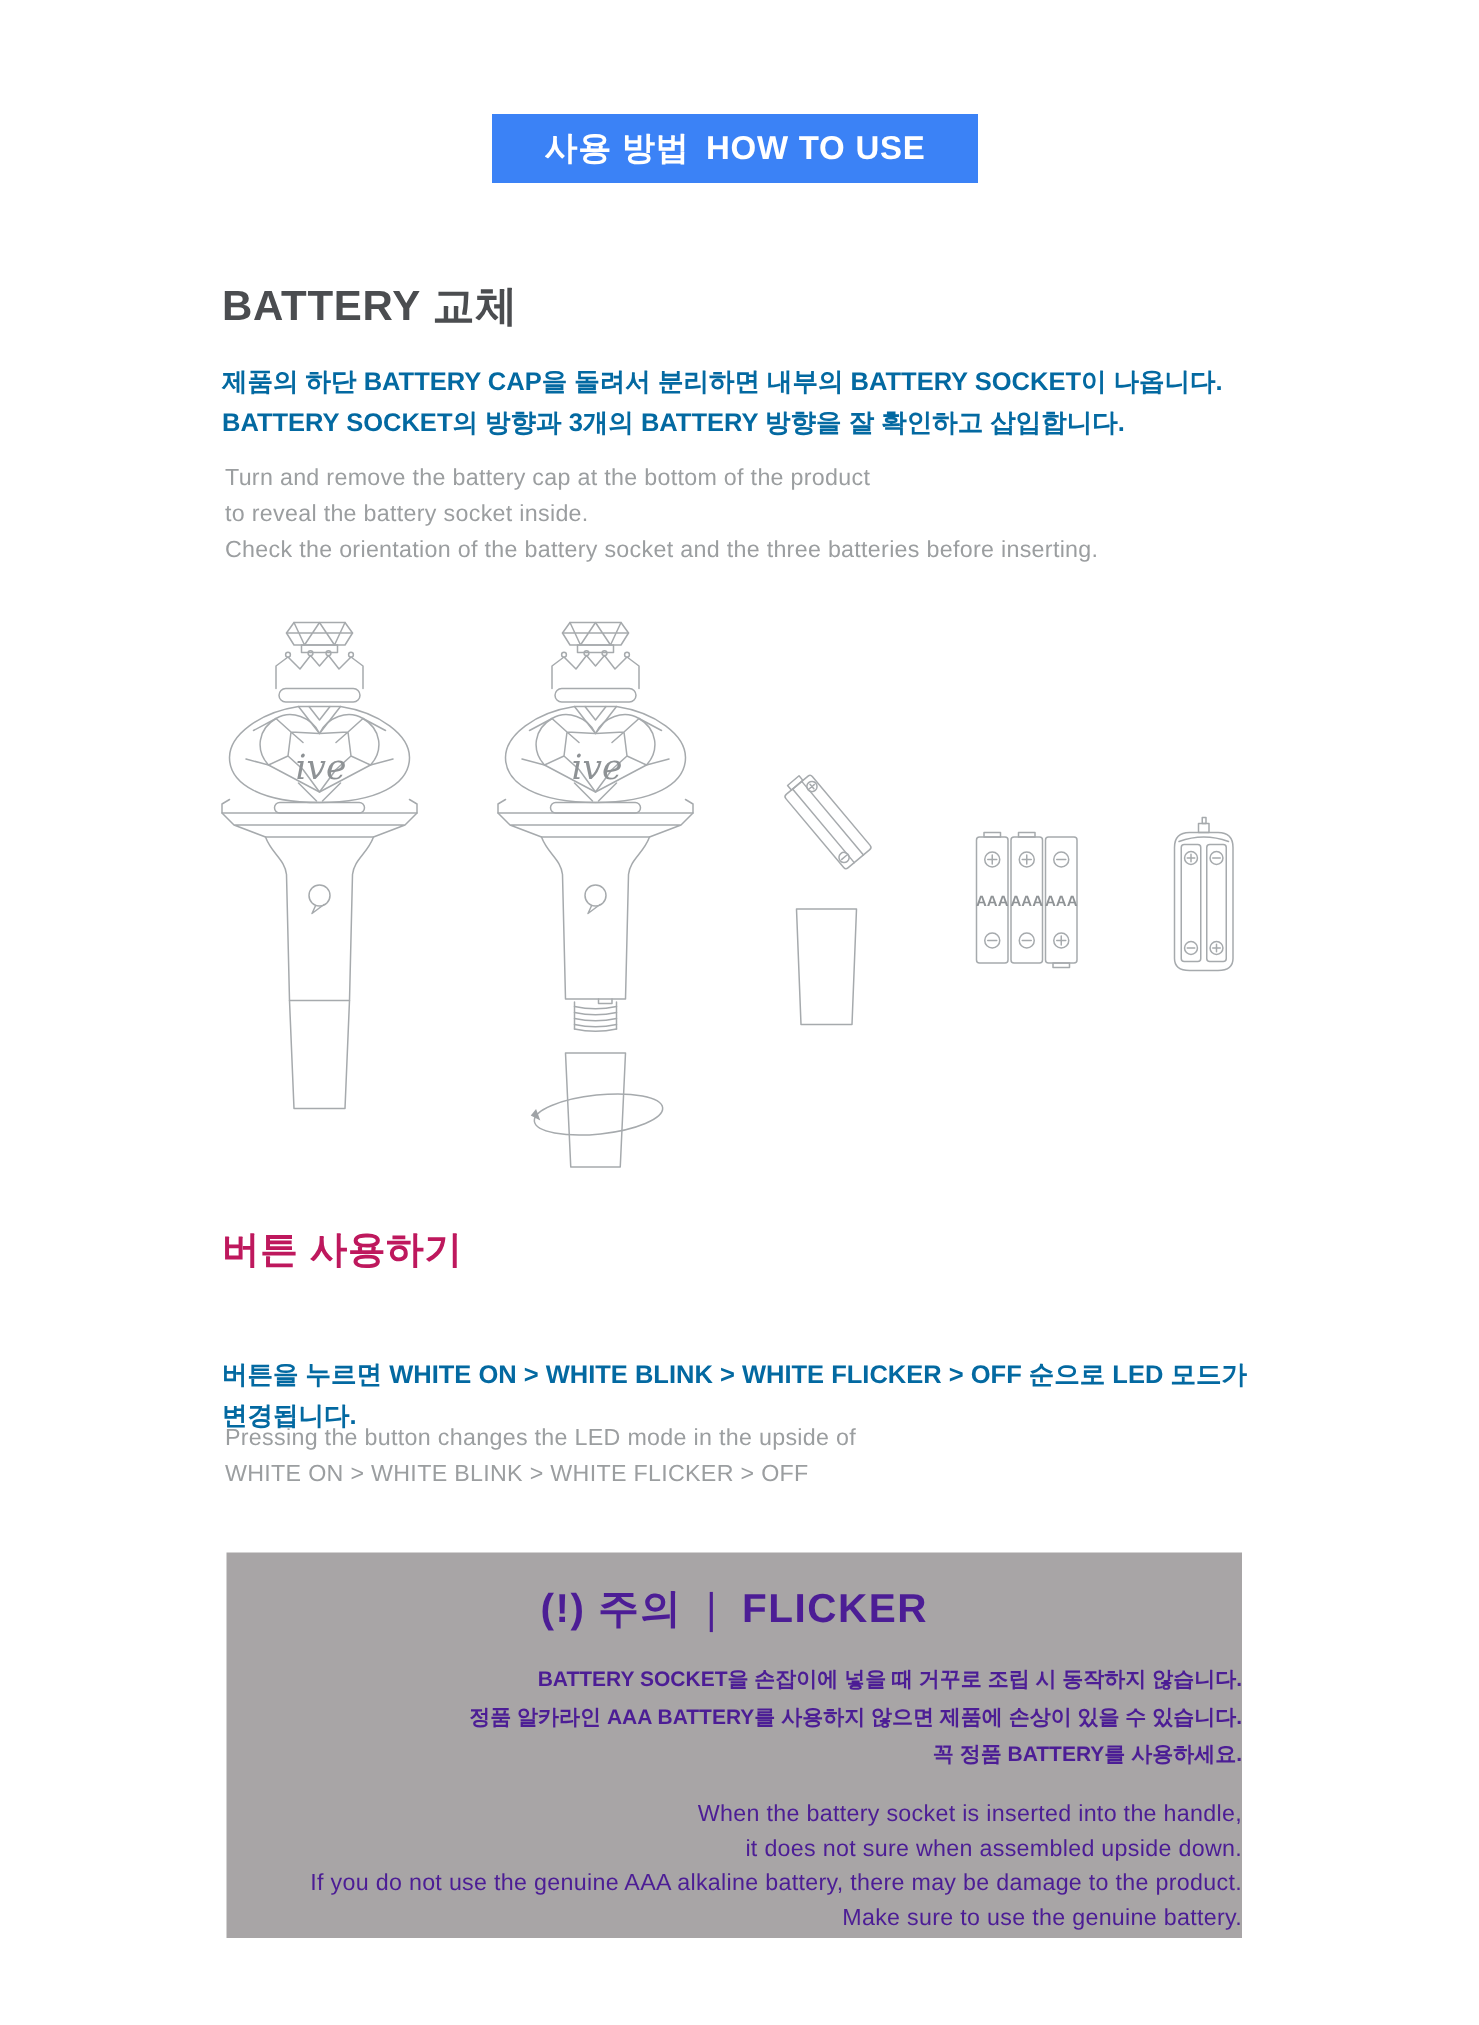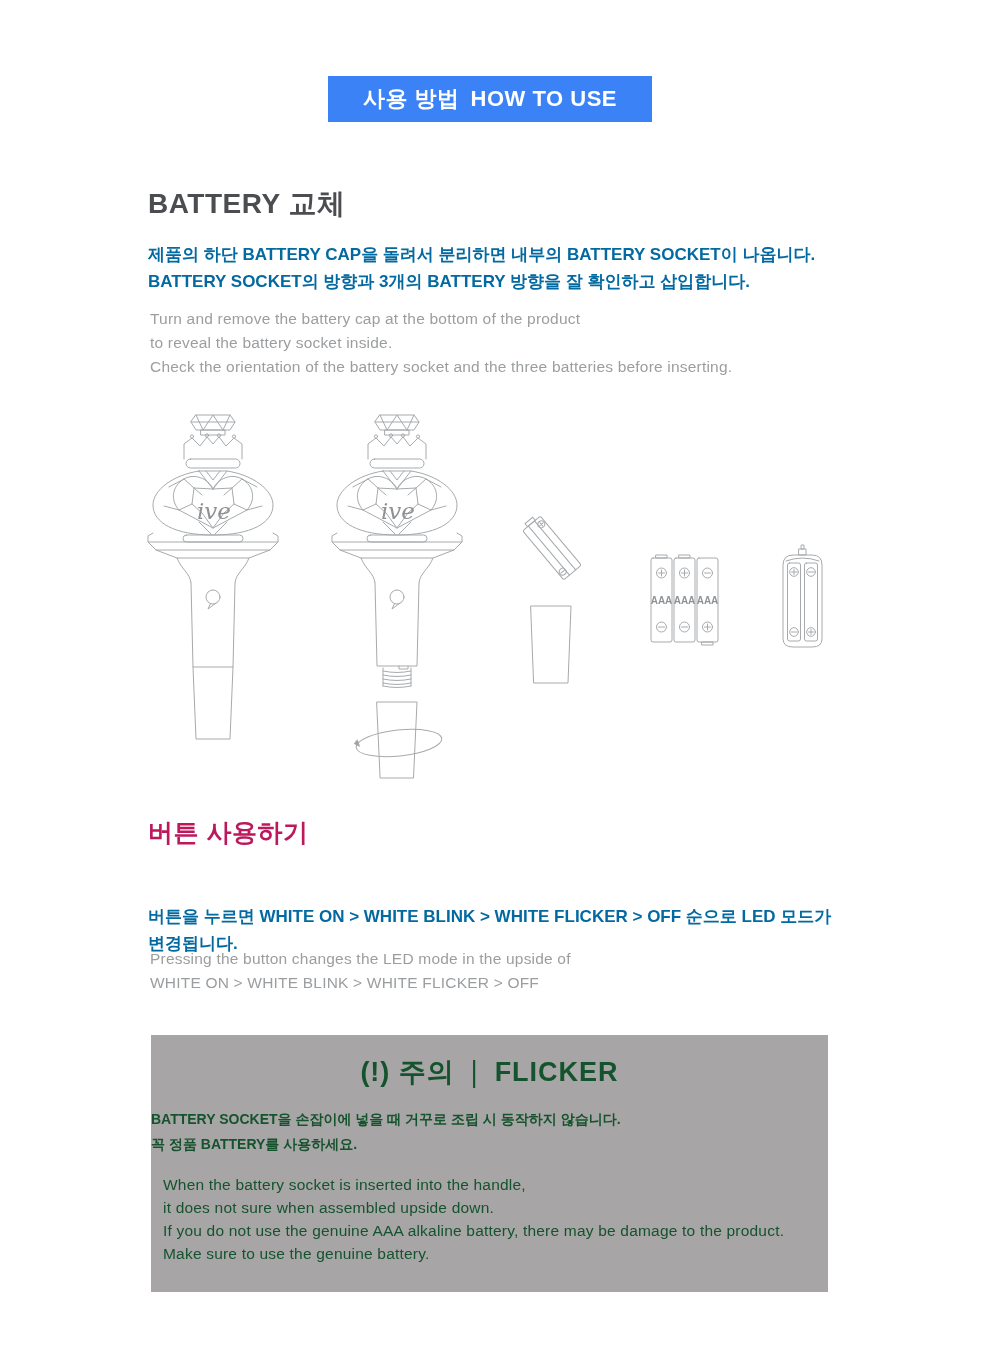--- a/index.html
+++ b/index.html
@@ -29,21 +29,21 @@
   .ko-block .line { line-height:27px; white-space:nowrap; }
   #ko1 { top:241px; }
   #ko2 { top:879px;margin-top:24px; }
   .en-block { position:absolute; left:150px; color:#9b9ea0; font-size:15.5px; font-weight:normal; }
   .en-block .line { line-height:24px; white-space:nowrap; letter-spacing:0.2px; }
   #en1 { top:307px; }
   #en2 { top:947px; }
   .diagram { position:absolute; left:0; top:400px; }
   .caution {
     position:absolute; left:151px; top:1035px; width:677px; height:257px;
-    background:#a8a5a6; color:#14532d; text-align:left;
+    background:#a8a5a6; color:#4c1d95; text-align:right;
   }
   .caution-title {
     margin-top:19px; font-size:27px; font-weight:bold; letter-spacing:1px;
     display:flex; align-items:center; justify-content:center; gap:16px;
   }
   .caution-title .divider { font-weight:normal; font-size:26px; transform:scaleY(1.1); }
   .caution-ko { margin-top:17px; font-size:14px; font-weight:bold; }
   .caution-ko .line { line-height:25px; white-space:nowrap; }
   .caution-en { margin-top:16px; font-size:15.5px; font-weight:normal; }
   .caution-en .line { line-height:23px; white-space:nowrap; letter-spacing:0.2px;padding-left:12px; }
@@ -207,20 +207,21 @@
   </div>
 
   <div class="caution">
     <div class="caution-title">
       <span>(!) 주의</span>
       <span class="divider">|</span>
       <span>FLICKER</span>
     </div>
     <div class="caution-ko">
       <div class="line">BATTERY SOCKET을 손잡이에 넣을 때 거꾸로 조립 시 동작하지 않습니다.</div>
+      <div class="line">정품 알카라인 AAA BATTERY를 사용하지 않으면 제품에 손상이 있을 수 있습니다.</div>
       <div class="line">꼭 정품 BATTERY를 사용하세요.</div>
     </div>
     <div class="caution-en">
       <div class="line">When the battery socket is inserted into the handle,</div>
       <div class="line">it does not sure when assembled upside down.</div>
       <div class="line">If you do not use the genuine AAA alkaline battery, there may be damage to the product.</div>
       <div class="line">Make sure to use the genuine battery.</div>
     </div>
   </div>
 

